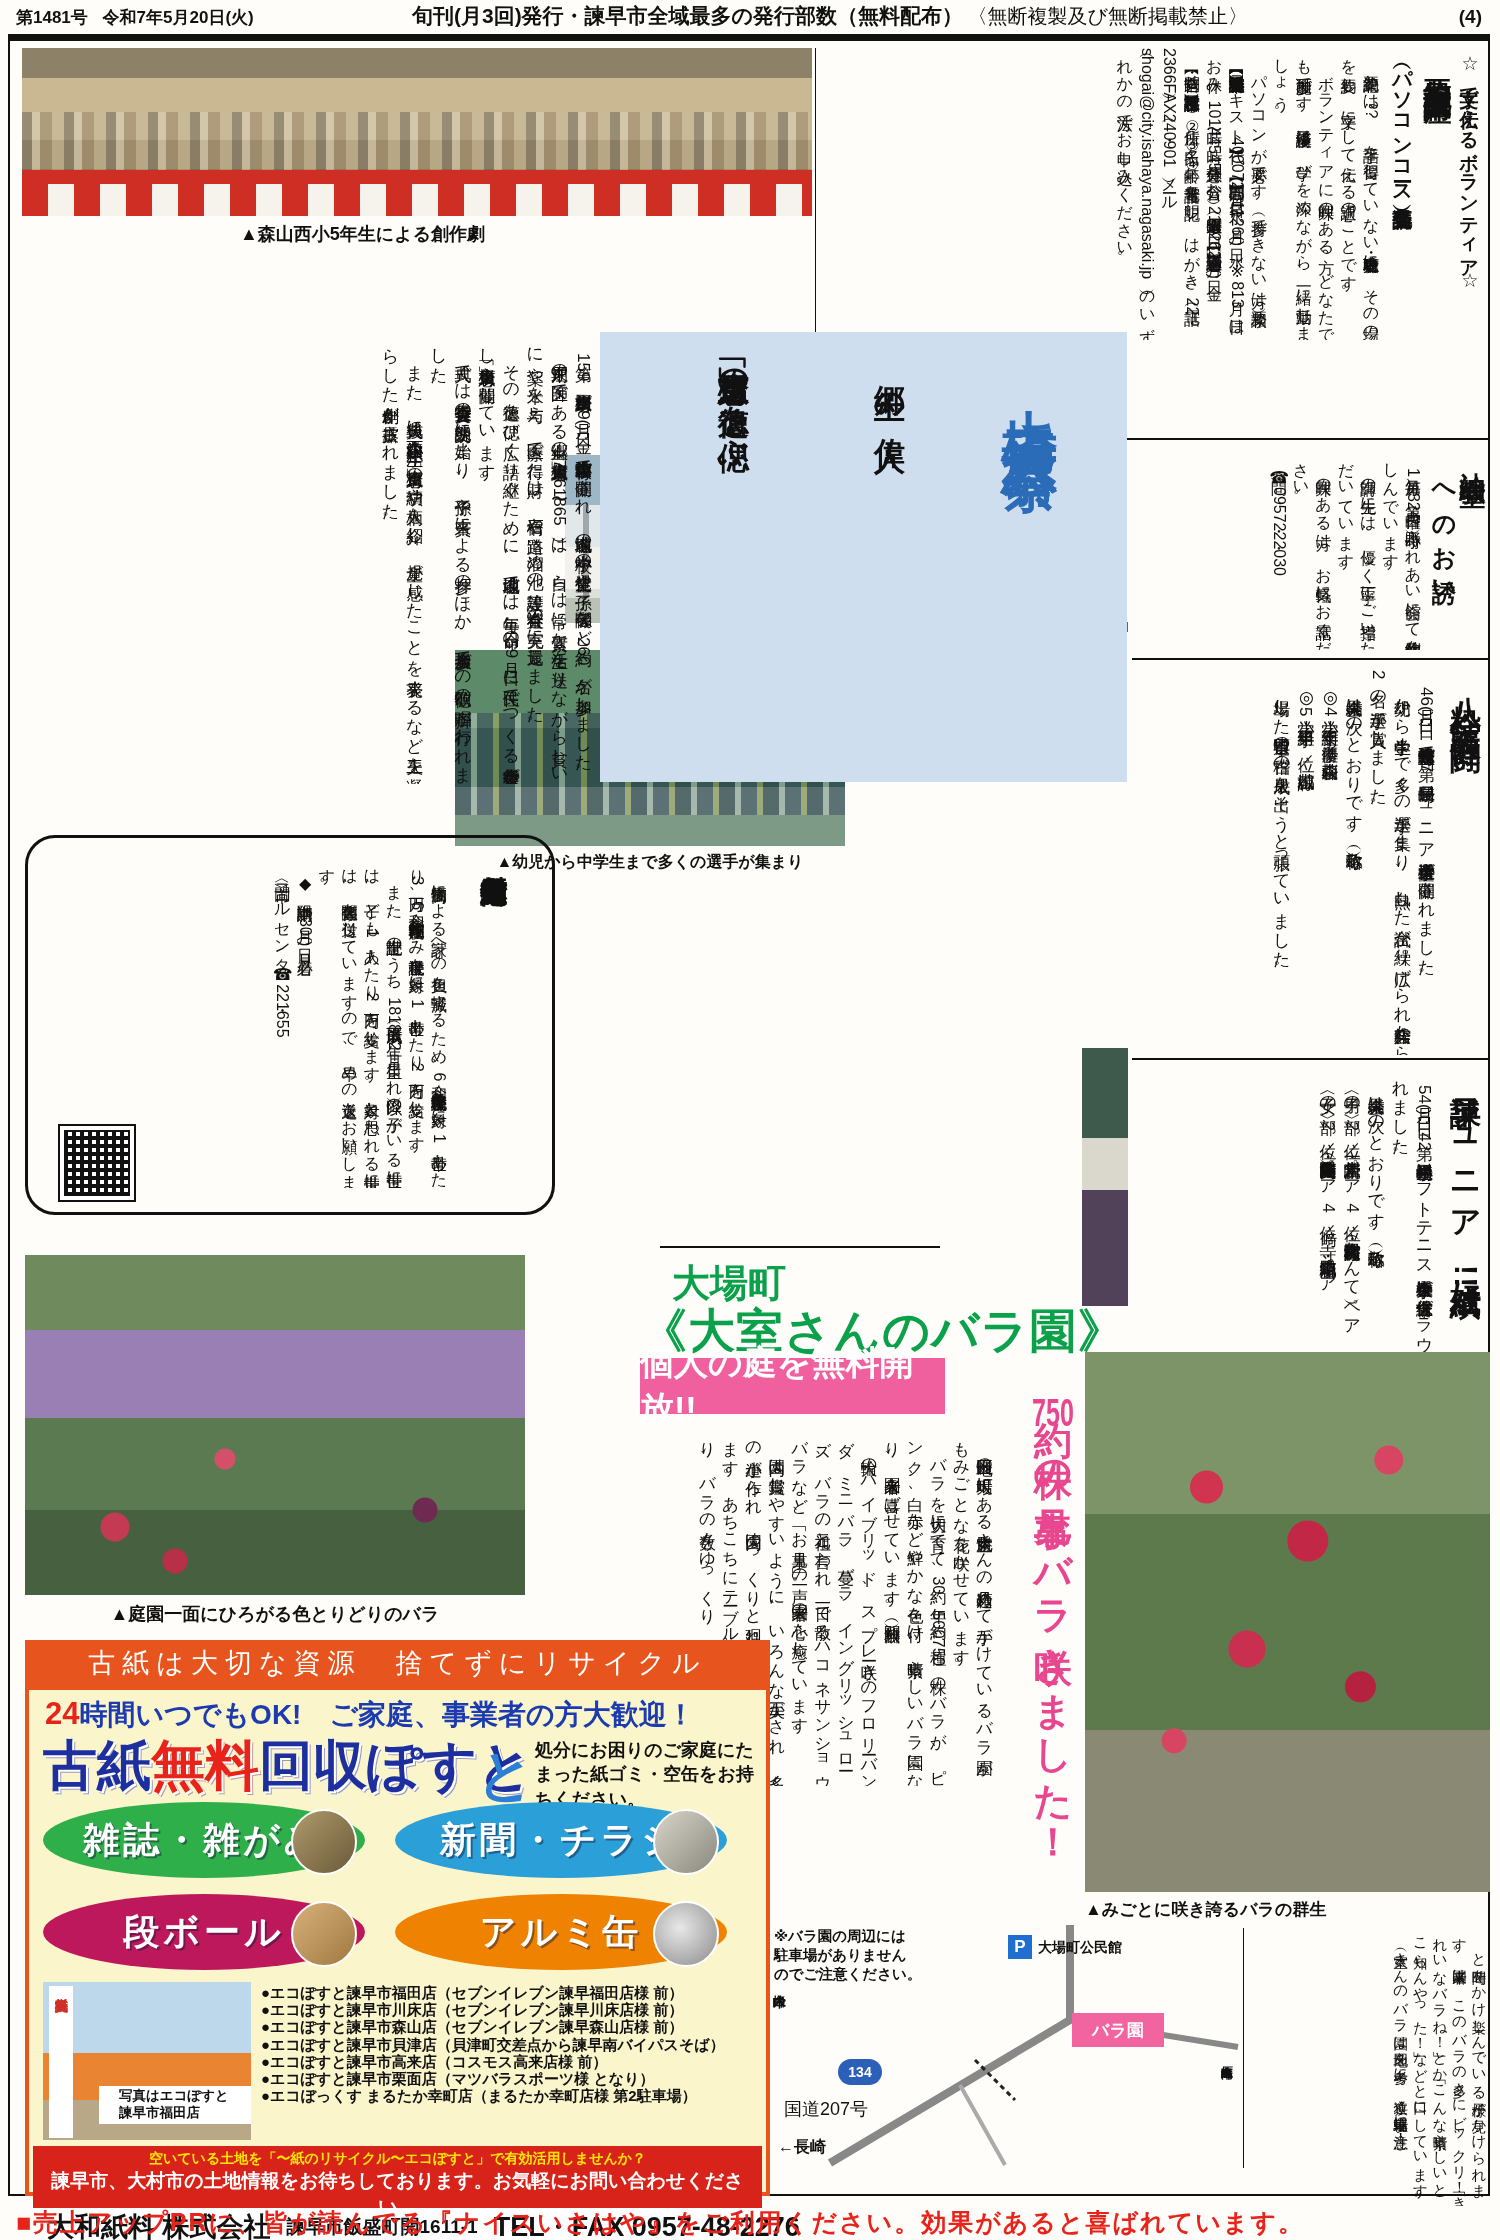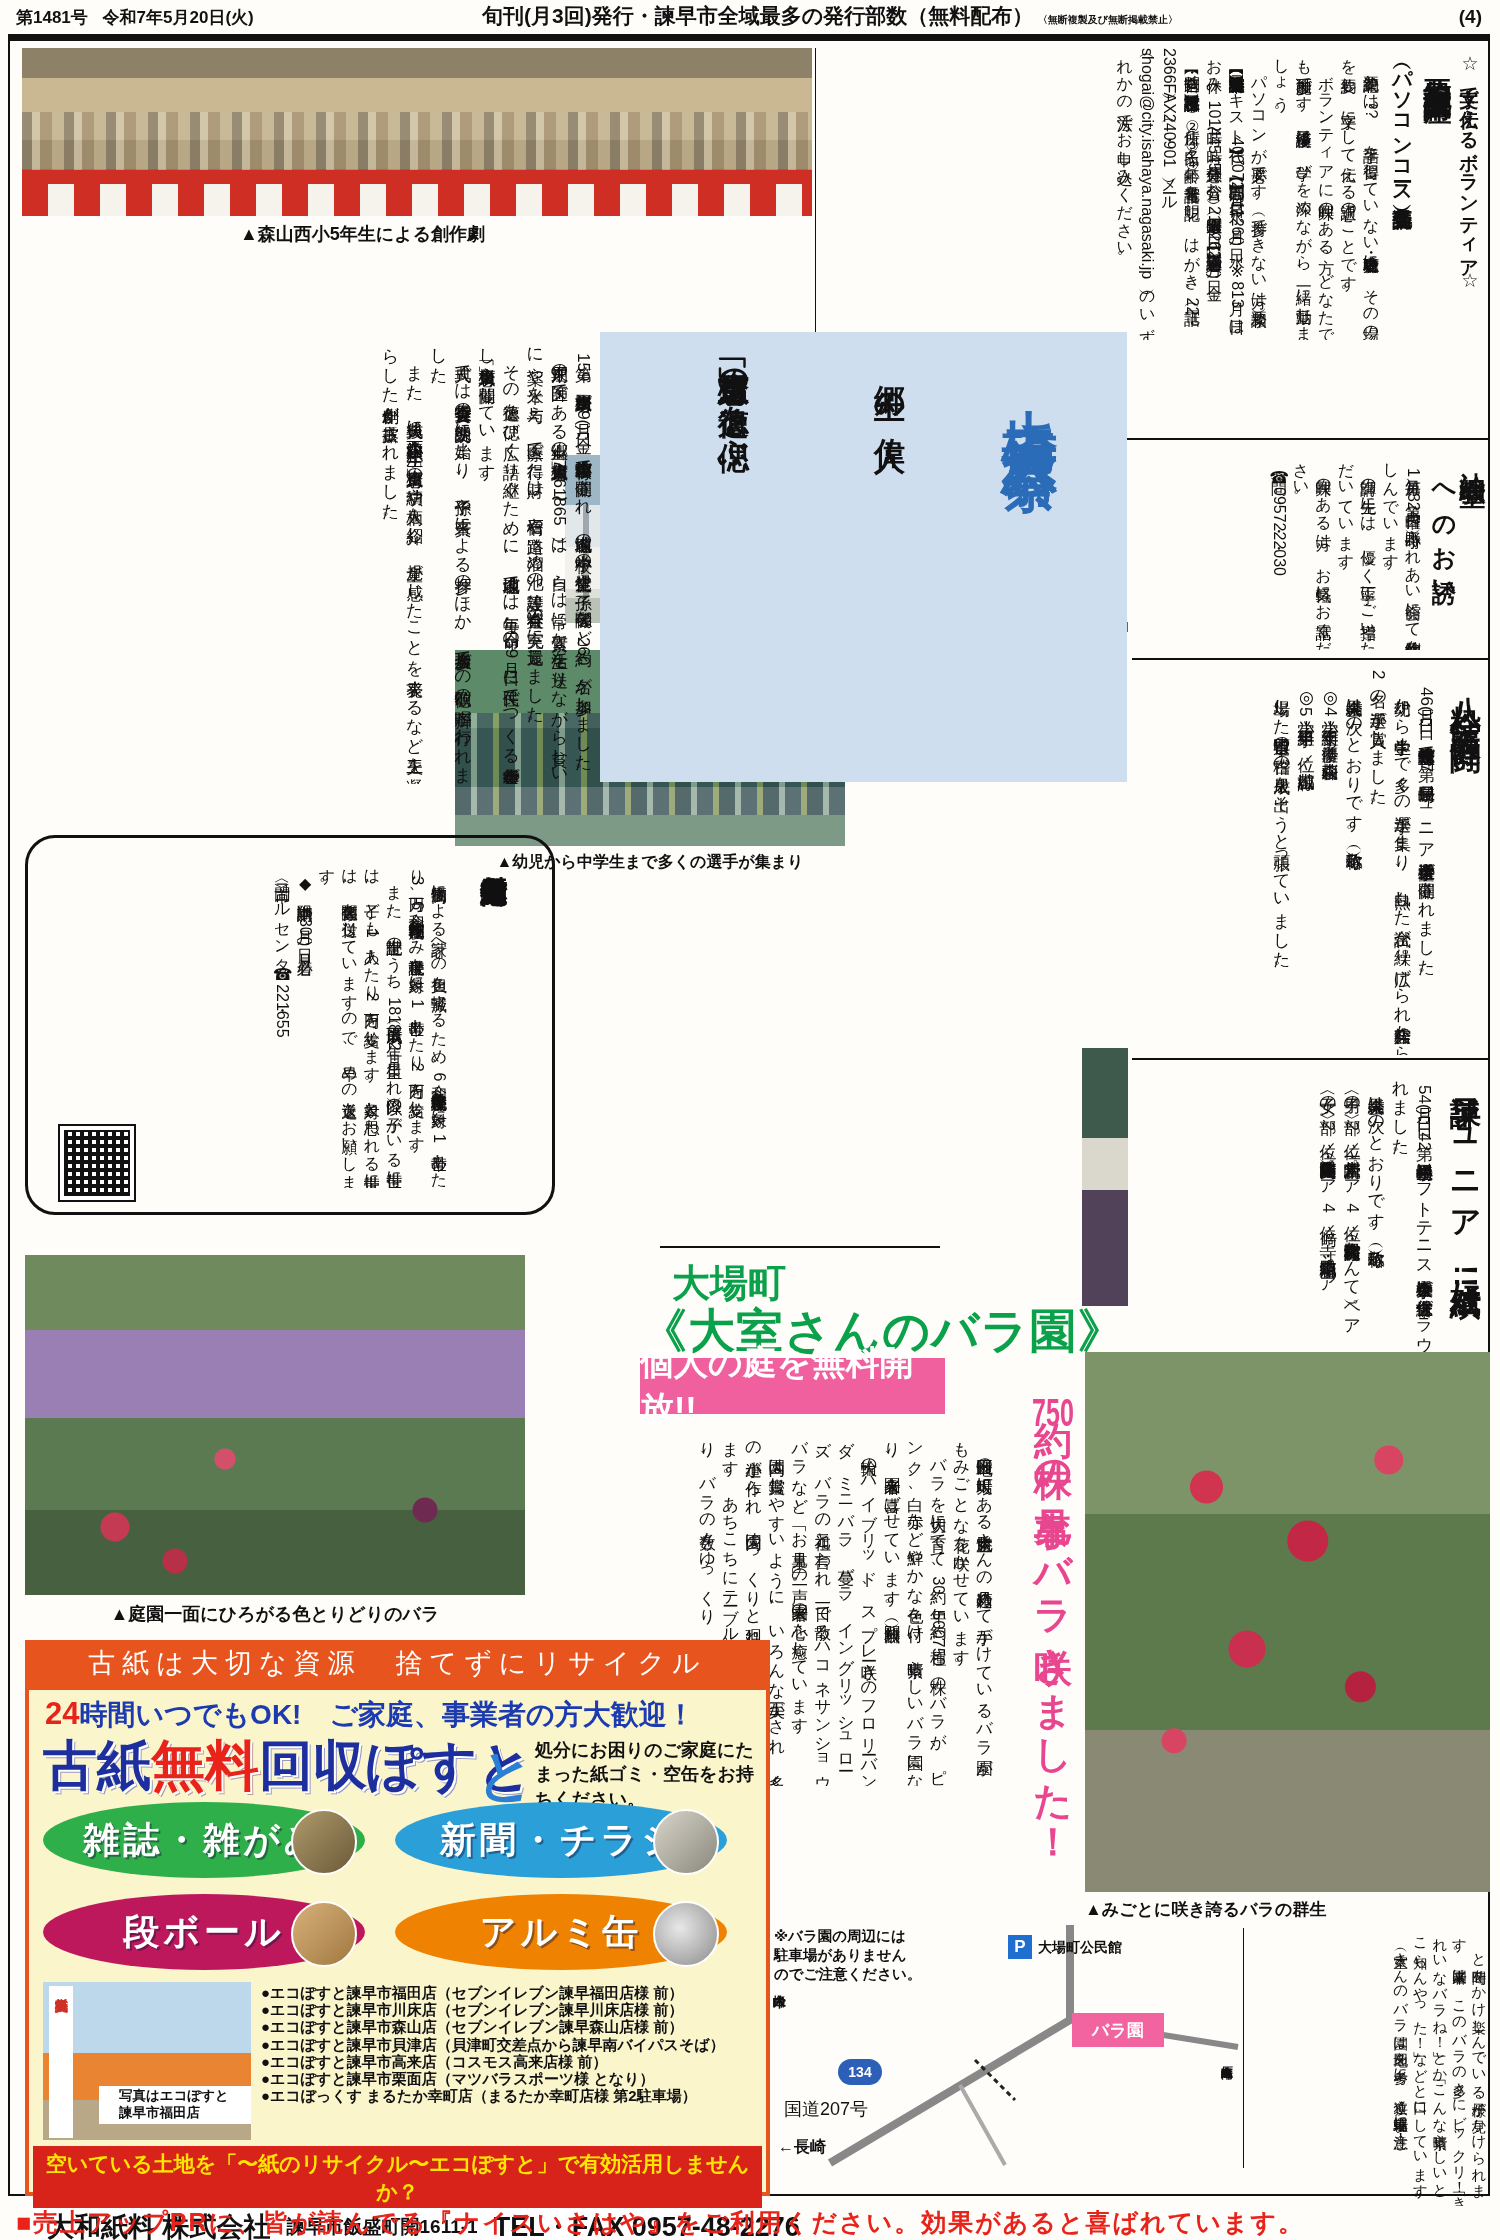--- a/index.html
+++ b/index.html
@@ -27,21 +27,21 @@
 <body>
 
 <div id="page">
 
   <div class="abs" style="left:16px;top:6px;font-size:17px;font-weight:bold;">
     <span>第1481号</span>
     <span style="margin-left:10px;">令和7年5月20日(火)</span>
   </div>
   <div class="abs" style="left:330px;top:2px;width:1000px;text-align:center;">
     <span style="font-size:21px;font-weight:bold;">旬刊(月3回)発行・諫早市全域最多の発行部数（無料配布）</span>
-    <span style="font-size:10px;font-weight:bold;margin-top:44px;">〈無断複製及び無断掲載禁止〉</span>
+    <span style="font-size:20px;font-weight:normal;margin-top:44px;">〈無断複製及び無断掲載禁止〉</span>
   </div>
   <div class="abs" style="right:18px;top:6px;font-size:19px;font-weight:bold;">(4)</div>
 
   <div class="abs" style="left:8px;top:34px;width:1482px;height:2162px;border-top:7px solid #111;border-left:2px solid #111;border-right:2px solid #111;border-bottom:2px solid #111;box-sizing:border-box;"></div>
 
   <div class="abs photo" style="left:22px;top:48px;width:790px;height:168px;background:
        linear-gradient(180deg,#8d8168 0 18%,#c9b892 18% 55%,#b4a27c 55% 72%,#a3875f 72% 100%);">
     <div class="abs" style="left:0;top:38%;width:100%;height:38%;background:
          repeating-linear-gradient(90deg,rgba(40,40,50,.55) 0 10px,rgba(240,238,230,.5) 10px 18px,rgba(90,70,60,.45) 18px 30px,rgba(200,190,170,.35) 30px 42px);opacity:.55;"></div>
     <div class="abs" style="left:0;bottom:0;width:100%;height:46px;background:
@@ -262,21 +262,21 @@
         <div class="storeline">●エコぽすと諫早市福田店（セブンイレブン諫早福田店様 前）</div>
         <div class="storeline">●エコぽすと諫早市川床店（セブンイレブン諫早川床店様 前）</div>
         <div class="storeline">●エコぽすと諫早市森山店（セブンイレブン諫早森山店様 前）</div>
         <div class="storeline">●エコぽすと諫早市貝津店（貝津町交差点から諫早南バイパスそば）</div>
         <div class="storeline">●エコぽすと諫早市高来店（コスモス高来店様 前）</div>
         <div class="storeline">●エコぽすと諫早市栗面店（マツバラスポーツ様 となり）</div>
         <div class="storeline">●エコぼっくす まるたか幸町店（まるたか幸町店様 第2駐車場）</div>
       </div>
 
       <div class="abs" style="left:4px;top:456px;width:729px;height:62px;background:#d8231a;text-align:center;">
-        <div style="color:#ffe600;font-size:21px;font-weight:bold;margin-top:4px;">空いている土地を「〜紙のリサイクル〜エコぽすと」で有効活用しませんか？</div>
+        <div style="color:#ffe600;font-size:14px;font-weight:bold;margin-top:4px;">空いている土地を「〜紙のリサイクル〜エコぽすと」で有効活用しませんか？</div>
         <div style="color:#fff;font-size:19px;font-weight:bold;">諫早市、大村市の土地情報をお待ちしております。お気軽にお問い合わせください。</div>
       </div>
       <div class="abs" style="left:4px;top:518px;width:729px;height:38px;background:#fff;display:flex;align-items:center;gap:16px;padding-left:14px;box-sizing:border-box;white-space:nowrap;">
         <span style="font-size:27px;font-weight:bold;">大和紙料 株式会社</span>
         <span style="font-size:19px;font-weight:bold;">諫早市飯盛町開1611-1</span>
         <span style="font-size:27px;font-weight:bold;">TEL・FAX 0957-48-2276</span>
       </div>
     </div>
   </div>
 

